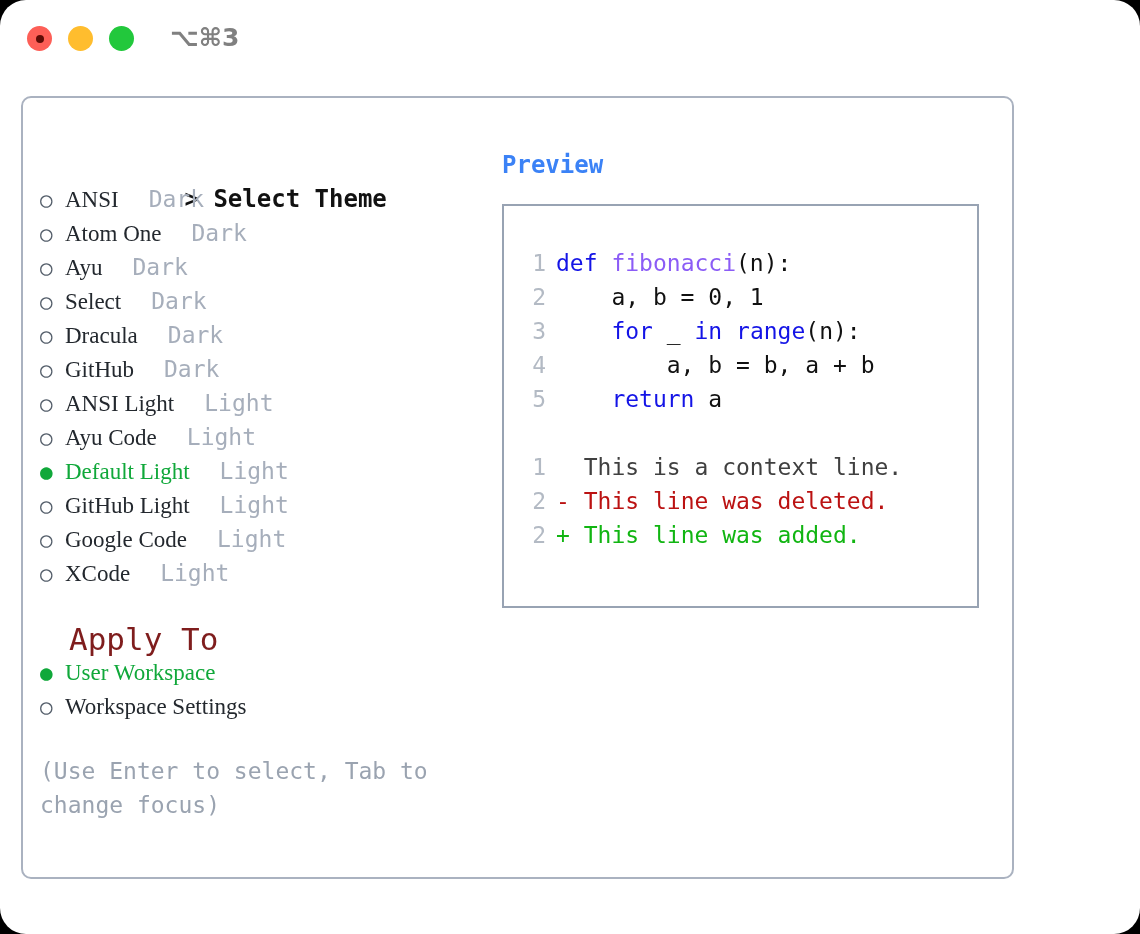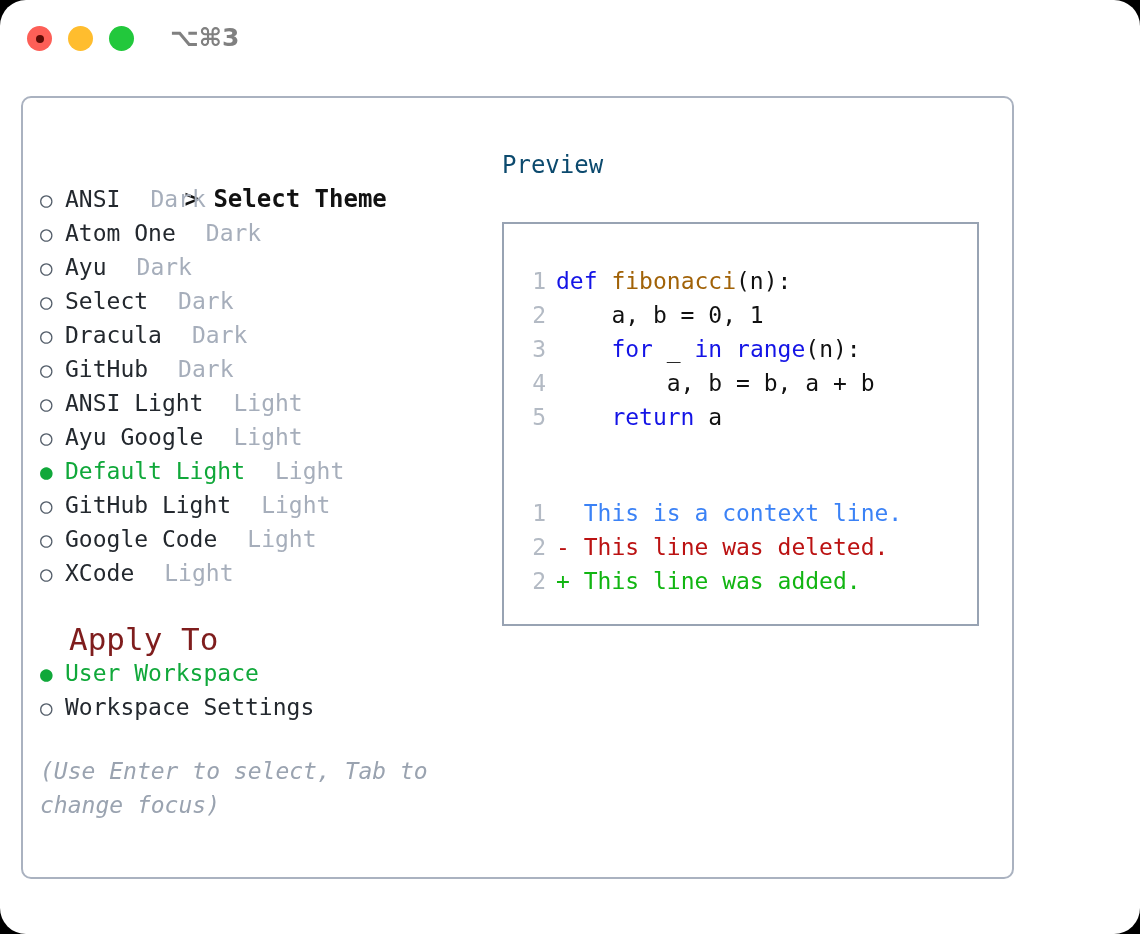--- a/index.html
+++ b/index.html
@@ -124,20 +124,21 @@
     flex: 0 0 25px;
     font-size: 21px;
     color: #555f6b;
     text-align: left;
   }
   .opt .marker.sel {
     color: #10a83a;
   }
   .opt .name {
     color: #23282e;
+    font-family: Liberation Serif, serif;
   }
   .opt.selected .name {
     color: #10a83a;
   }
   .opt .variant {
     color: #a6aebb;
     padding-left: 10px;
     margin-left: 20px;
   }
 
@@ -152,36 +153,35 @@
 
   .spacer-lg { height: 32px; }
   .spacer-md { height: 30px; }
 
   .hint {
     font-size: 23px;
     color: #9aa3b0;
     line-height: 34px;
     width: 410px;
     white-space: pre-wrap;
-    font-style: italic;
   }
 
   
   .right {
     position: absolute;
     left: 479px;
     top: 50px;
     width: 490px;
   }
   .preview-title {
     font-size: 24px;
-    font-weight: normal;
-    color: #0c4a6e;
-    line-height: 34px;
-    margin-bottom: 40px;
+    font-weight: bold;
+    color: #3b82f6;
+    line-height: 34px;
+    margin-bottom: 22px;
   }
   .preview-box {
     box-sizing: border-box;
     width: 477px;
     height: 404px;
     border: 2px solid #98a3b3;
     background: #ffffff;
     padding: 40px 0 0 14px;
   }
   .code-line {
@@ -193,24 +193,24 @@
   }
   .ln {
     display: inline-block;
     width: 28px;
     flex: 0 0 28px;
     text-align: right;
     color: #b3bac4;
     margin-right: 10px;
   }
   .kw   { color: #1414e6; }
-  .fn   { color: #a16207; }
+  .fn   { color: #8b5cf6; }
   .plain{ color: #111111; }
   .blank-gap { height: 34px; }
-  .diff-ctx { color: #3b82f6; margin-top: 28px; }
+  .diff-ctx { color: #404040; }
   .diff-del { color: #bb1212; }
   .diff-add { color: #11b512; }
 </style>
 </head>
 <body>
 
 <div class="window">
 
   <div class="titlebar">
     <div class="lights">
@@ -231,21 +231,21 @@
         </div>
 
         <div id="theme-list">
             <div class="opt"><span class="marker">○</span><span class="name">ANSI</span><span class="variant">Dark</span></div>
             <div class="opt"><span class="marker">○</span><span class="name">Atom One</span><span class="variant">Dark</span></div>
             <div class="opt"><span class="marker">○</span><span class="name">Ayu</span><span class="variant">Dark</span></div>
             <div class="opt"><span class="marker">○</span><span class="name">Select</span><span class="variant">Dark</span></div>
             <div class="opt"><span class="marker">○</span><span class="name">Dracula</span><span class="variant">Dark</span></div>
             <div class="opt"><span class="marker">○</span><span class="name">GitHub</span><span class="variant">Dark</span></div>
             <div class="opt"><span class="marker">○</span><span class="name">ANSI Light</span><span class="variant">Light</span></div>
-            <div class="opt"><span class="marker">○</span><span class="name">Ayu Google</span><span class="variant">Light</span></div>
+            <div class="opt"><span class="marker">○</span><span class="name">Ayu Code</span><span class="variant">Light</span></div>
             <div class="opt selected"><span class="marker sel">●</span><span class="name">Default Light</span><span class="variant">Light</span></div>
             <div class="opt"><span class="marker">○</span><span class="name">GitHub Light</span><span class="variant">Light</span></div>
             <div class="opt"><span class="marker">○</span><span class="name">Google Code</span><span class="variant">Light</span></div>
             <div class="opt"><span class="marker">○</span><span class="name">XCode</span><span class="variant">Light</span></div>
           </div>
 
         <div class="spacer-lg"></div>
 
         <div class="subhead">Apply To</div>
 

